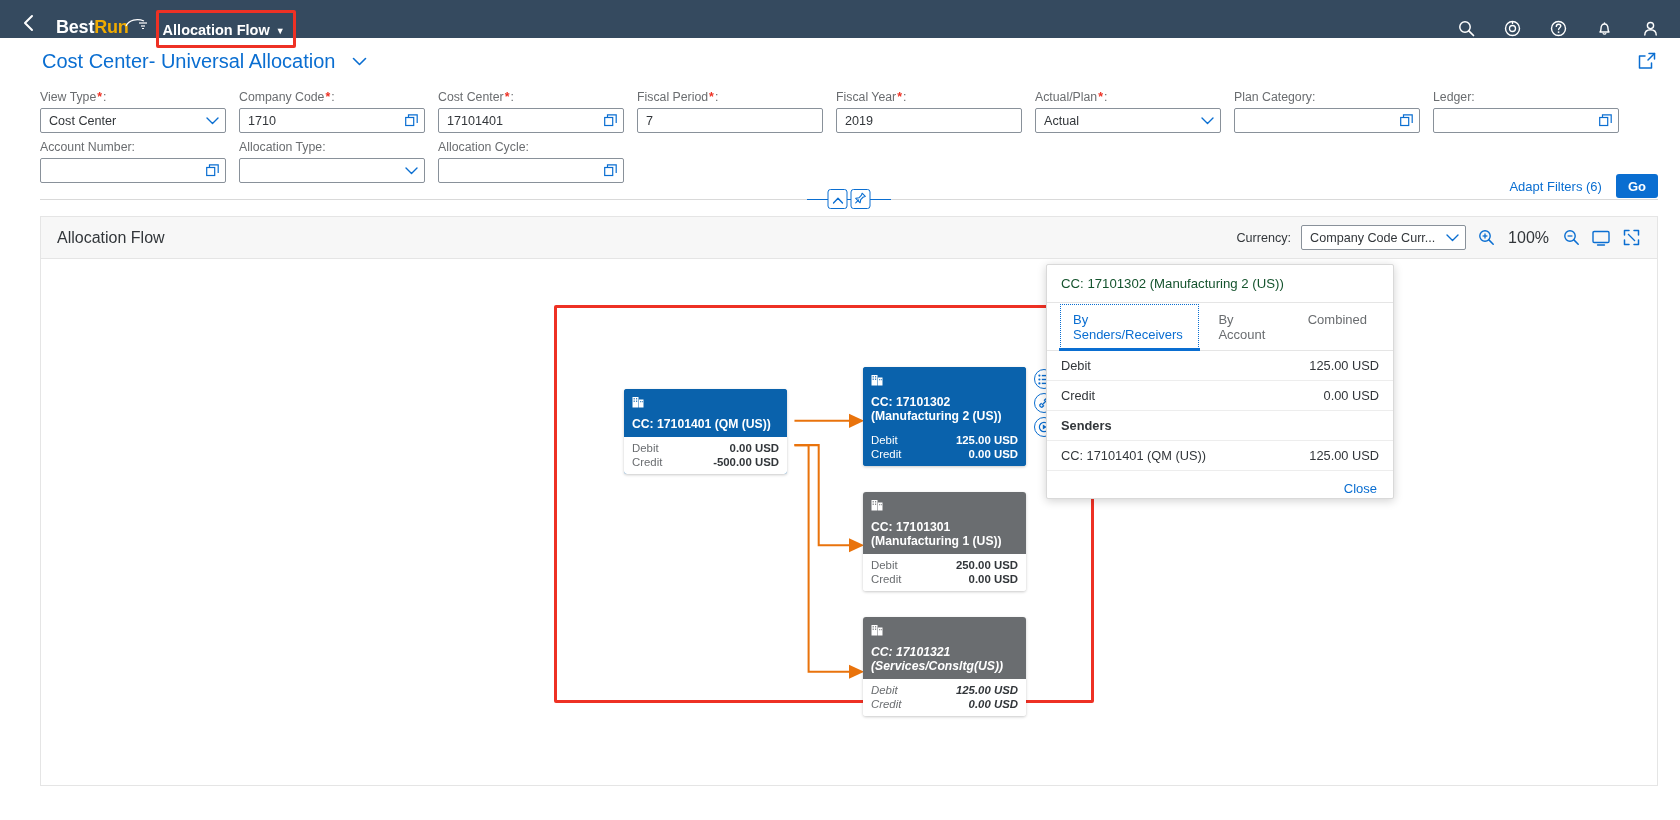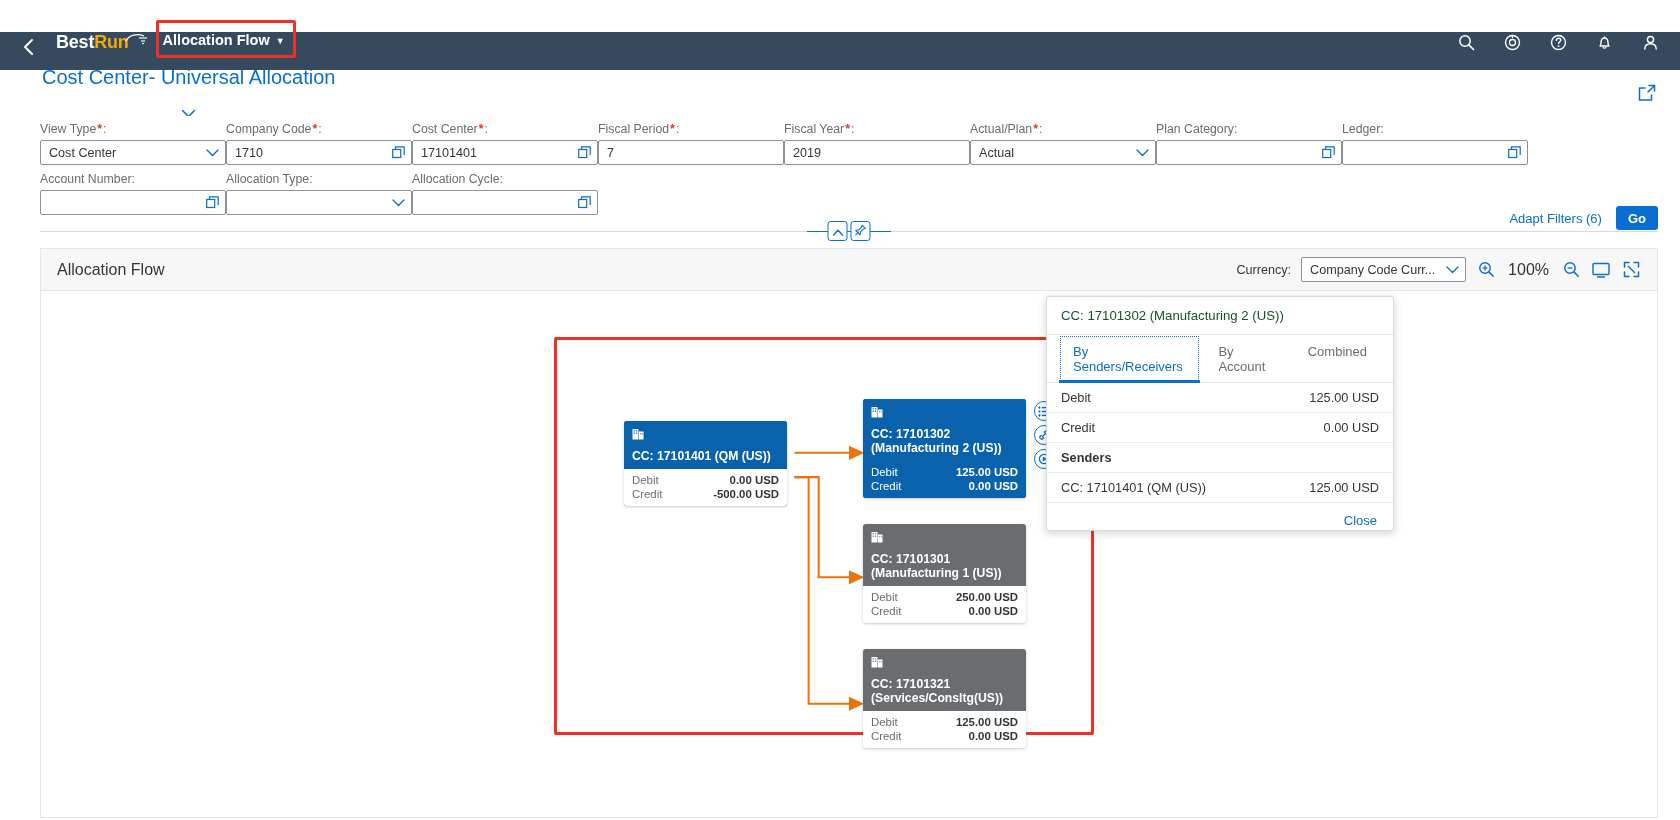--- a/index.html
+++ b/index.html
@@ -9,24 +9,23 @@
     background: #ffffff;
     font-family: "Liberation Sans", sans-serif;
     overflow: hidden;
   }
 
   
   .shell-header {
     height: 38px;
     background: #354a5f;
     display: flex;
-    align-items: flex-start;
+    align-items: flex-end;
     padding: 0 14px;
     position: relative;
-    margin-top: 32px;
   }
   .back-chevron {
     width: 30px; height: 30px;
     display: flex; align-items: center; justify-content: center;
     cursor: pointer;
   }
   .back-chevron svg { display: block; }
   .brand {
     margin-left: 12px;
     display: flex; align-items: baseline;
@@ -83,38 +82,38 @@
     height: 46px;
     display: flex; align-items: center;
     padding: 0 22px 0 42px;
     background: #ffffff;
   }
   .page-title {
     color: #0a6ed1;
     font-size: 20px;
     display: flex; align-items: center; gap: 17px;
     cursor: pointer;
-    flex-direction: column;
   }
   .page-title .caret-dn { font-size: 13px; color:#0a6ed1; }
   .share-btn {
     margin-left: auto;
     width: 22px; height: 22px;
     cursor: pointer;
     display:flex; align-items:center; justify-content:center;
   }
 
   
   .filter-bar {
     background: #ffffff;
     padding: 6px 22px 10px 40px;
     position: relative;
   }
   .filter-row {
     display: flex;
+    gap: 13px;
     margin-bottom: 7px;
   }
   .filter-field { width: 186px; flex: 0 0 186px; }
   .filter-label {
     font-size: 12.3px;
     color: #6a6d70;
     margin-bottom: 4px;
     white-space: nowrap;
   }
   .filter-label .req { color: #ee3124; font-weight: bold; padding: 0 1px; }
@@ -774,21 +773,21 @@
             <span class="k">Debit</span>
             <span class="v">250.00 USD</span>
           </div>
           <div class="node-line">
             <span class="k">Credit</span>
             <span class="v">0.00 USD</span>
           </div>
         </div>
       </div>
 
-      <div class="node grey" style="left:822px; top:358px; width:163px;">
+      <div class="node grey" style="left:822px; top:358px; width:163px;font-style:italic;">
         <div class="node-head">
           <span>
             <svg width="12" height="13" viewBox="0 0 12 13">
                 <rect x="0.5" y="2" width="6" height="10.5" fill="#ffffff"></rect>
                 <rect x="7" y="4.5" width="4.5" height="8" fill="#ffffff"></rect>
                 <rect x="1.6" y="3.2" width="1.2" height="1.2" fill="#6a6d70"></rect>
                 <rect x="4" y="3.2" width="1.2" height="1.2" fill="#6a6d70"></rect>
                 <rect x="1.6" y="5.6" width="1.2" height="1.2" fill="#6a6d70"></rect>
                 <rect x="4" y="5.6" width="1.2" height="1.2" fill="#6a6d70"></rect>
                 <rect x="8.1" y="6.2" width="1" height="1" fill="#6a6d70"></rect>

